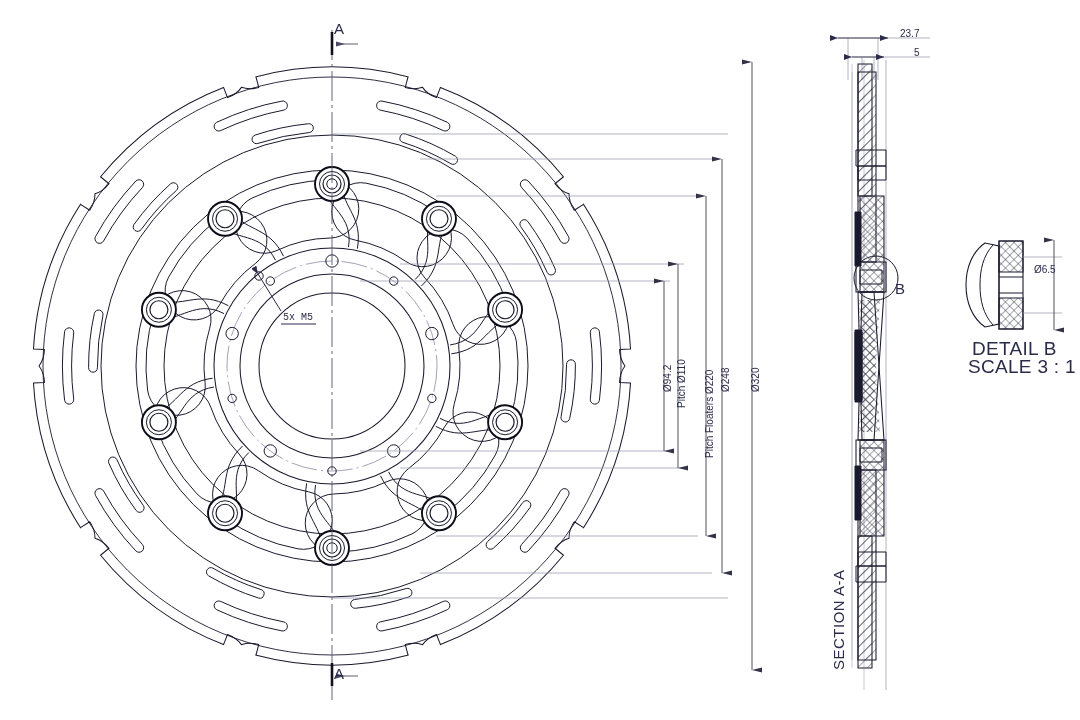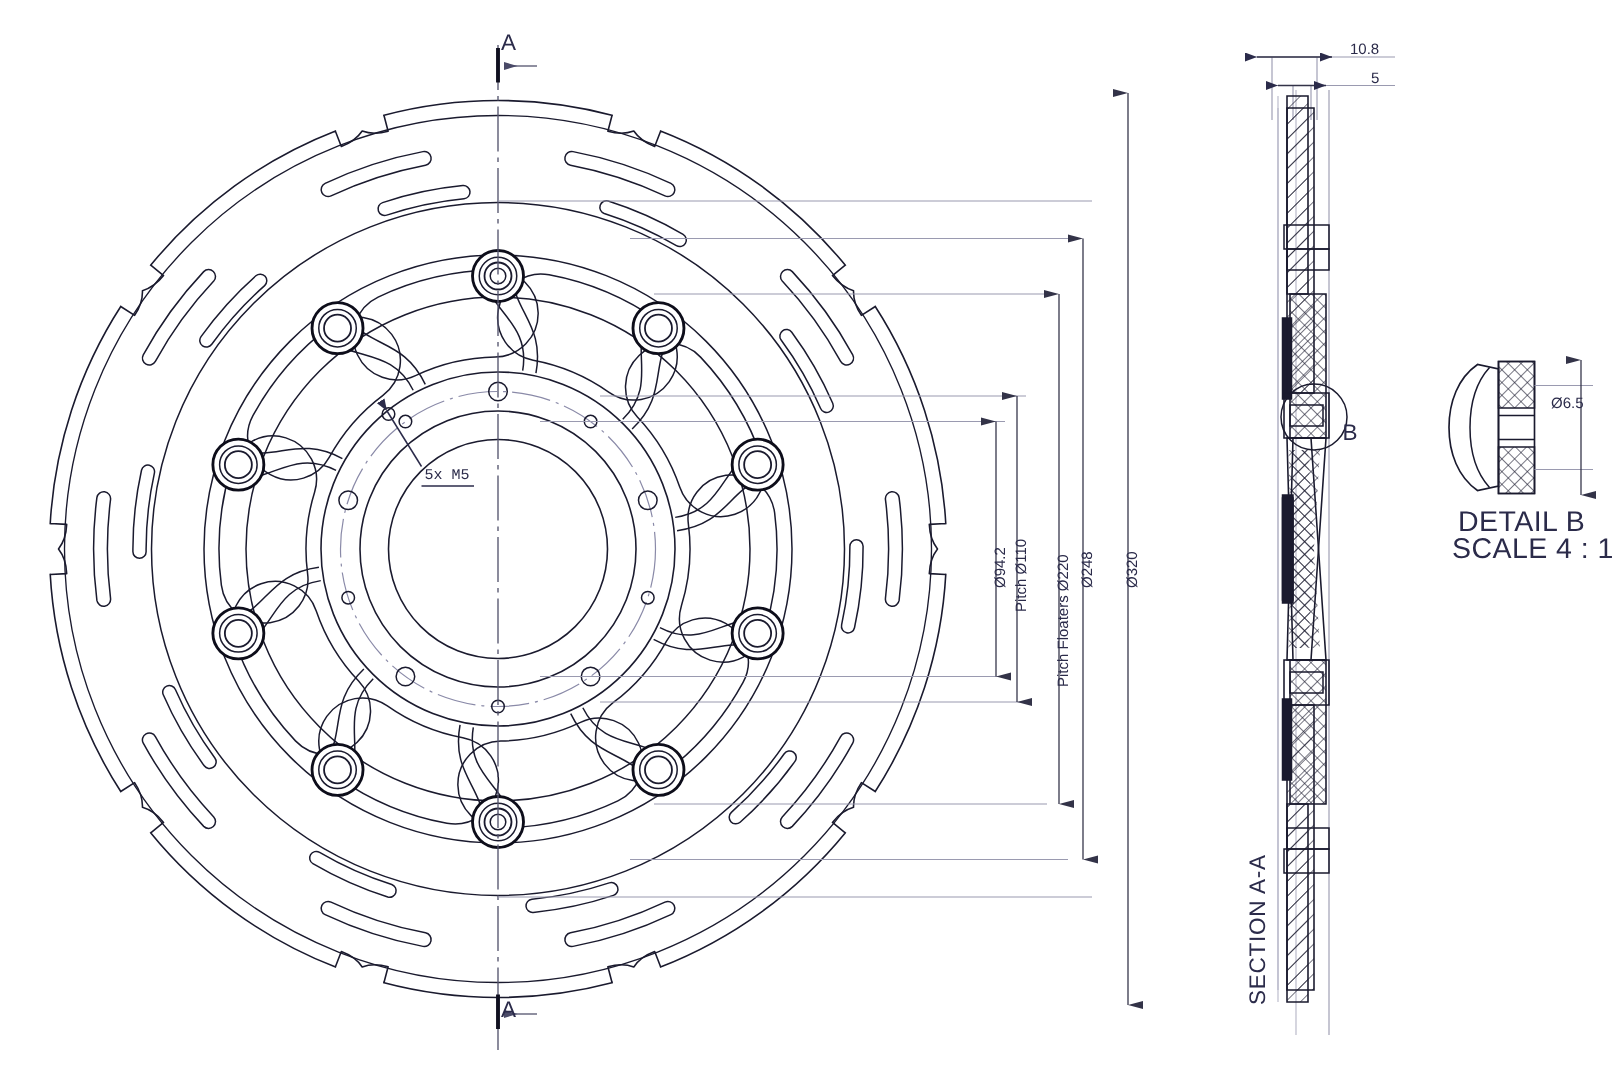--- a/index.html
+++ b/index.html
@@ -266,20 +266,20 @@
 <div class="lbl lbl-sec" style="left:334px;top:20px;">A</div>
 <div class="lbl lbl-sec" style="left:334px;top:665px;">A</div>
 <div class="lbl lbl-note" style="left:283px;top:312px;font-family:Liberation Mono, monospace;">5x M5</div>
 
 <div class="lbl lbl-dim rot90" style="left:662px;top:392px;">Ø94.2</div>
 <div class="lbl lbl-dim rot90" style="left:676px;top:408px;">Pitch  Ø110</div>
 <div class="lbl lbl-dim rot90" style="left:704px;top:458px;">Pitch Floaters  Ø220</div>
 <div class="lbl lbl-dim rot90" style="left:720px;top:392px;">Ø248</div>
 <div class="lbl lbl-dim rot90" style="left:750px;top:392px;">Ø320</div>
 
-<div class="lbl lbl-dim" style="left:900px;top:28px;">10.8</div>
+<div class="lbl lbl-dim" style="left:900px;top:28px;">23.7</div>
 <div class="lbl lbl-dim" style="left:914px;top:47px;">5</div>
 <div class="lbl lbl-sec" style="left:895px;top:280px;">B</div>
 <div class="lbl lbl-sec rot90" style="left:830px;top:670px;">SECTION A-A</div>
 
 <div class="lbl lbl-dim" style="left:1034px;top:264px;">Ø6.5</div>
 <div class="lbl lbl-detail" style="left:972px;top:338px;">DETAIL B</div>
-<div class="lbl lbl-detail" style="left:968px;top:356px;">SCALE 4 : 1</div>
+<div class="lbl lbl-detail" style="left:968px;top:356px;">SCALE 3 : 1</div>
 
 </body></html>

